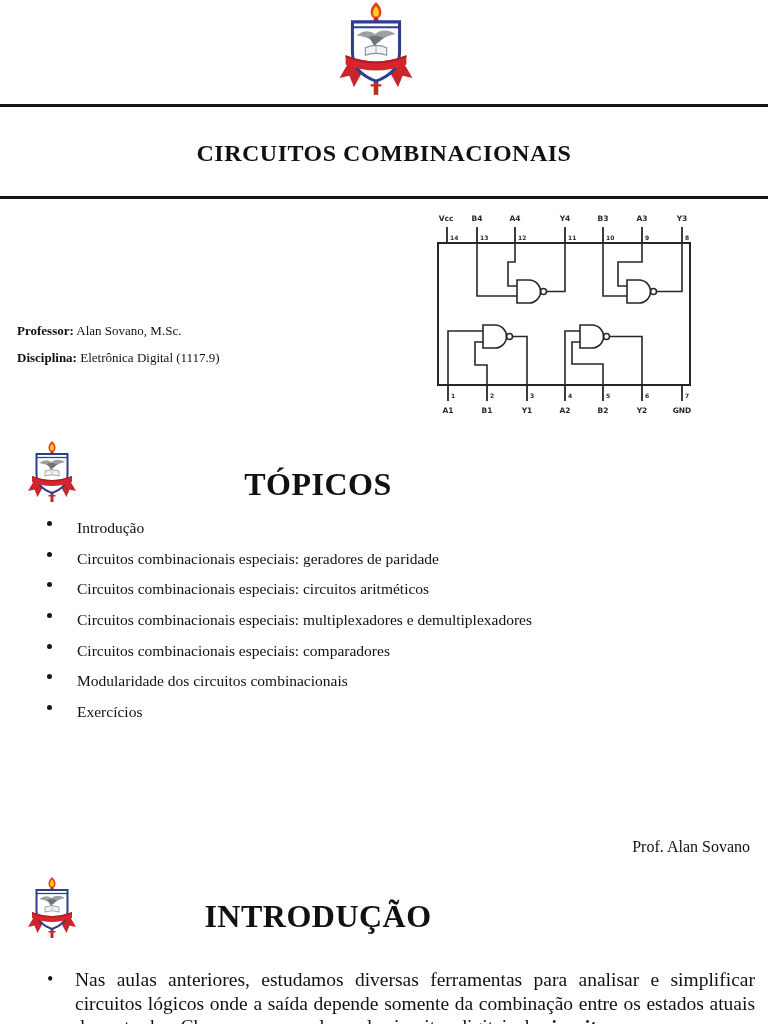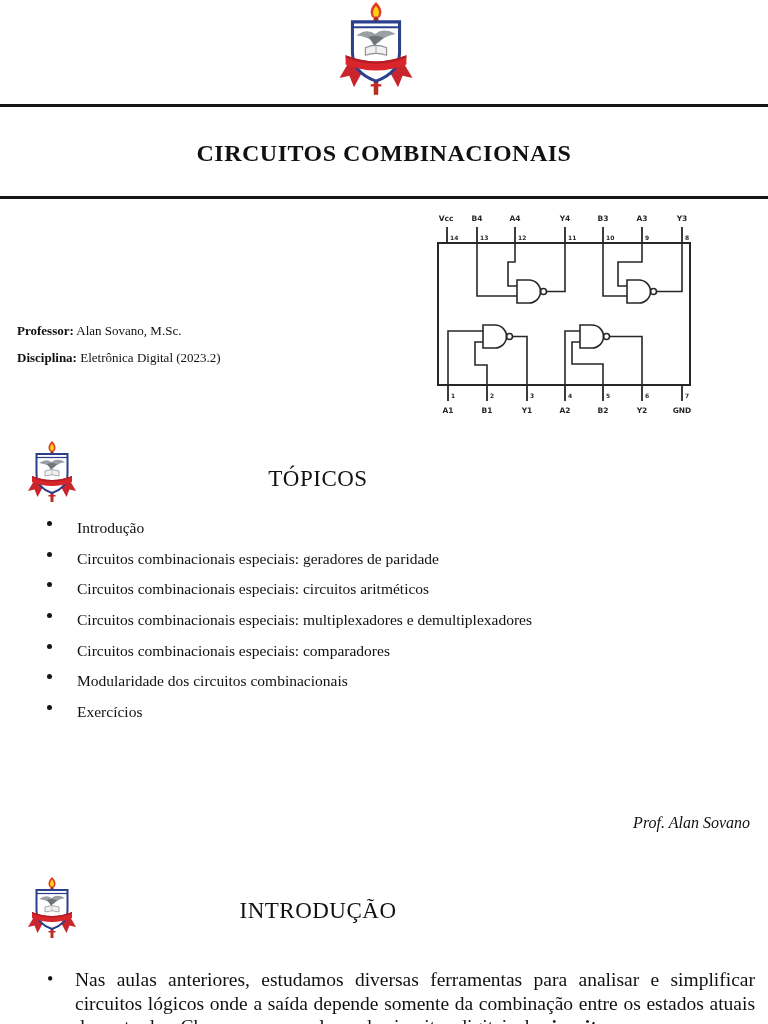--- a/index.html
+++ b/index.html
@@ -14,29 +14,29 @@
   .credits b{font-weight:bold;}
   .ic-svg{position:absolute;left:420px;top:205px;}
   .ic-svg text{font-family:"DejaVu Sans",sans-serif;font-weight:bold;fill:#272727;}
   .ic-svg .pin-label{font-size:7.5px;}
   .ic-svg .pin-num{font-size:6px;}
   .logo{position:absolute;}
   #logo-header{left:338px;top:2px;}
   #logo-topics{left:27px;top:441px;}
   #logo-intro{left:27px;top:877px;}
   .section-title{position:absolute;left:0;width:636px;text-align:center;
-                 font-size:23px;font-weight:400;letter-spacing:.5px;}
+                 font-size:32px;font-weight:700;letter-spacing:.5px;}
   #topics-title{top:466px;}
   #intro-title{top:898px;}
   .topics-list{position:absolute;left:47px;top:520px;margin:0;padding:0;list-style:none;
                font-size:15.5px;}
   .topics-list li{margin-bottom:15.2px;line-height:15.5px;white-space:nowrap;}
   .topics-list li::before{content:"";display:inline-block;width:5px;height:5px;
                border-radius:50%;background:#151515;margin-right:25px;vertical-align:7px;}
-  .signature{position:absolute;right:18px;top:814px;font-style:italic;font-size:16px;}
+  .signature{position:absolute;right:18px;top:838px;font-size:16px;}
   .intro-para{position:absolute;left:45px;top:968px;width:712px;}
   .intro-para .pbullet{position:absolute;left:2px;top:1px;font-size:18px;}
   .intro-para p{margin:0 0 0 30px;width:680px;text-align:justify;
                 font-size:19.5px;line-height:23.5px;}
   .intro-para b{font-weight:bold;}
 </style>
 </head>
 <body>
 
 <div class="page">
@@ -70,21 +70,21 @@
   <svg id="logo-header" class="logo" width="76" height="99" viewBox="0 0 100 130">
     <use href="#ufra-crest"></use>
   </svg>
 
   <div id="rule-top" class="rule"></div>
   <div class="doc-title">CIRCUITOS COMBINACIONAIS</div>
   <div id="rule-bottom" class="rule"></div>
 
   <div class="credits">
     <div><b>Professor:</b><span> Alan Sovano, M.Sc.</span></div>
-    <div><b>Disciplina:</b><span> Eletrônica Digital (2023.2)</span></div>
+    <div><b>Disciplina:</b><span> Eletrônica Digital (1117.9)</span></div>
   </div>
 
   <svg class="ic-svg" width="330" height="210" viewBox="0 0 330 210">
 
     <rect x="18" y="38" width="252" height="142" fill="none" stroke="#272727" stroke-width="2"></rect>
 
     <path d="M27,22 V38 M57,22 V38 M95,22 V38 M145,22 V38 M183,22 V38 M222,22 V38 M262,22 V38
              M28,180 V196 M67,180 V196 M107,180 V196 M145,180 V196 M183,180 V196 M222,180 V196 M262,180 V196" stroke="#272727" stroke-width="1.8" fill="none"></path>
 
     <use href="#nand-gate" x="97" y="75"></use>

